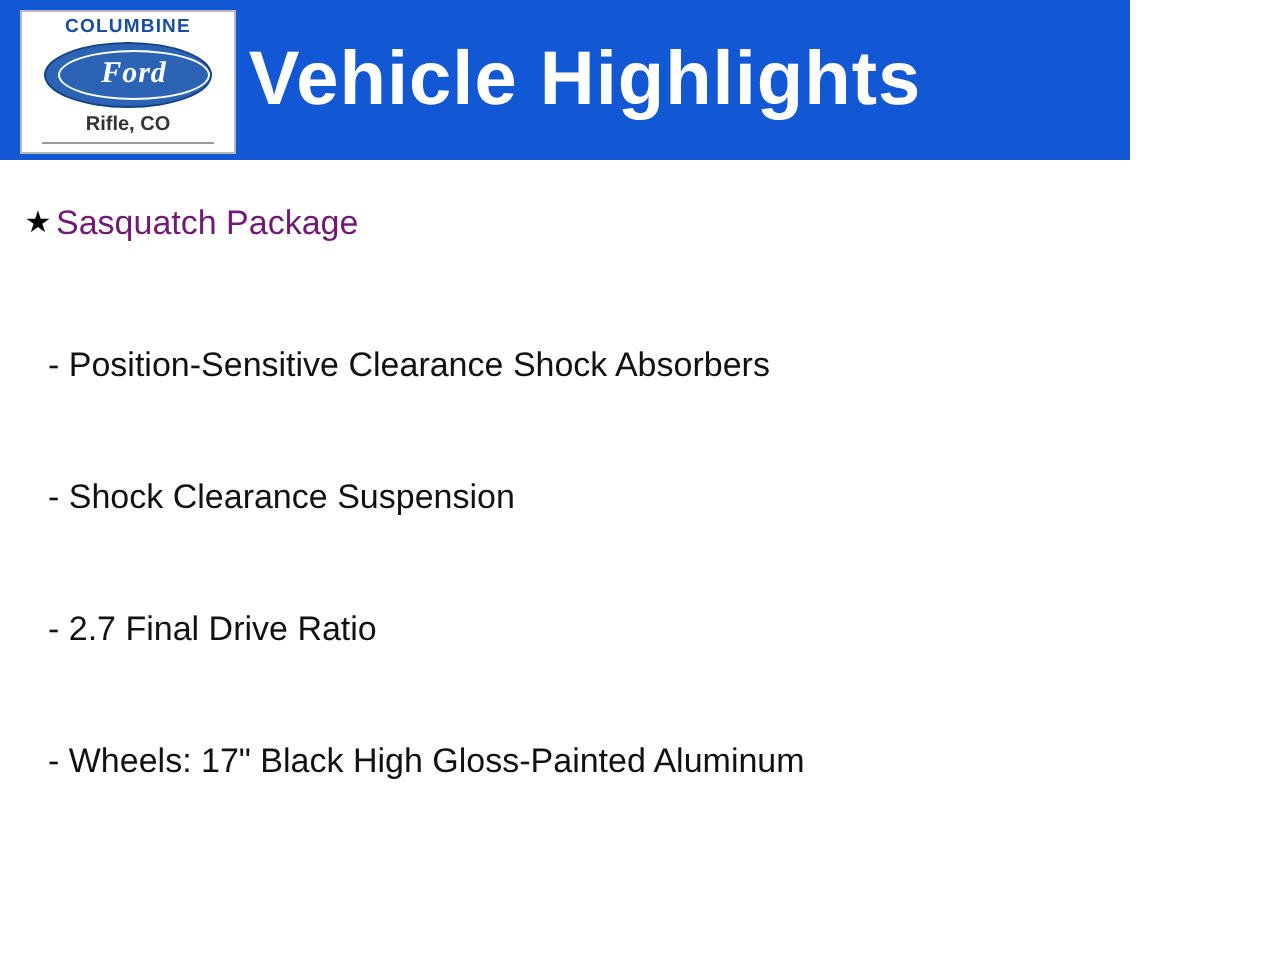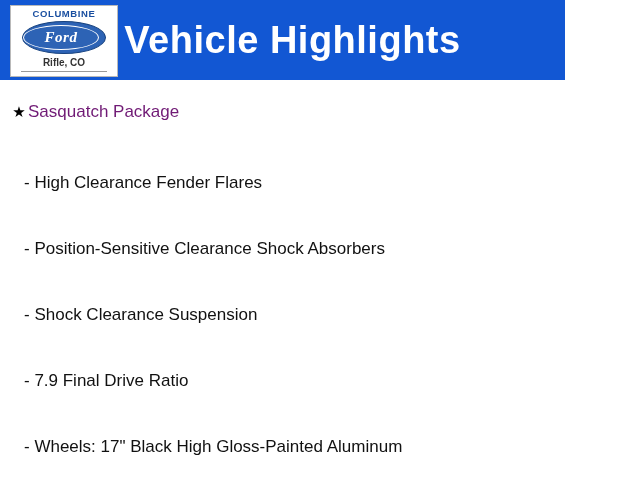--- a/index.html
+++ b/index.html
@@ -63,21 +63,21 @@
     margin-bottom: 2px;
   }
   .oval {
     width: 84px;
     height: 33px;
     border-radius: 50%;
     background: #2d63b5;
     border: 1.5px solid #17427f;
     display: flex;
     align-items: center;
-    justify-content: flex-start;
+    justify-content: flex-end;
     box-sizing: border-box;
   }
   .oval-inner {
     width: 76px;
     height: 25px;
     border-radius: 50%;
     border: 1px solid #ffffff;
     display: flex;
     align-items: center;
     justify-content: center;
@@ -170,34 +170,31 @@
     <div class="logo-rule"></div>
   </div>
 
   <div class="content">
 
     <div class="bullet-row first">
       <span class="star-icon">★</span>
       <span class="bullet-text">Sasquatch Package</span>
     </div>
 
-    <div class="sub-row">
-      <span class="sub-text">- High Clearance Fender Flares</span>
-    </div>
 
     <div class="sub-row">
       <span class="sub-text">- Position-Sensitive Clearance Shock Absorbers</span>
     </div>
 
     <div class="sub-row">
       <span class="sub-text">- Shock Clearance Suspension</span>
     </div>
 
     <div class="sub-row">
-      <span class="sub-text">- 7.9 Final Drive Ratio</span>
+      <span class="sub-text">- 2.7 Final Drive Ratio</span>
     </div>
 
     <div class="sub-row">
       <span class="sub-text">- Wheels: 17" Black High Gloss-Painted Aluminum</span>
     </div>
 
   </div>
 
 </div>
 

